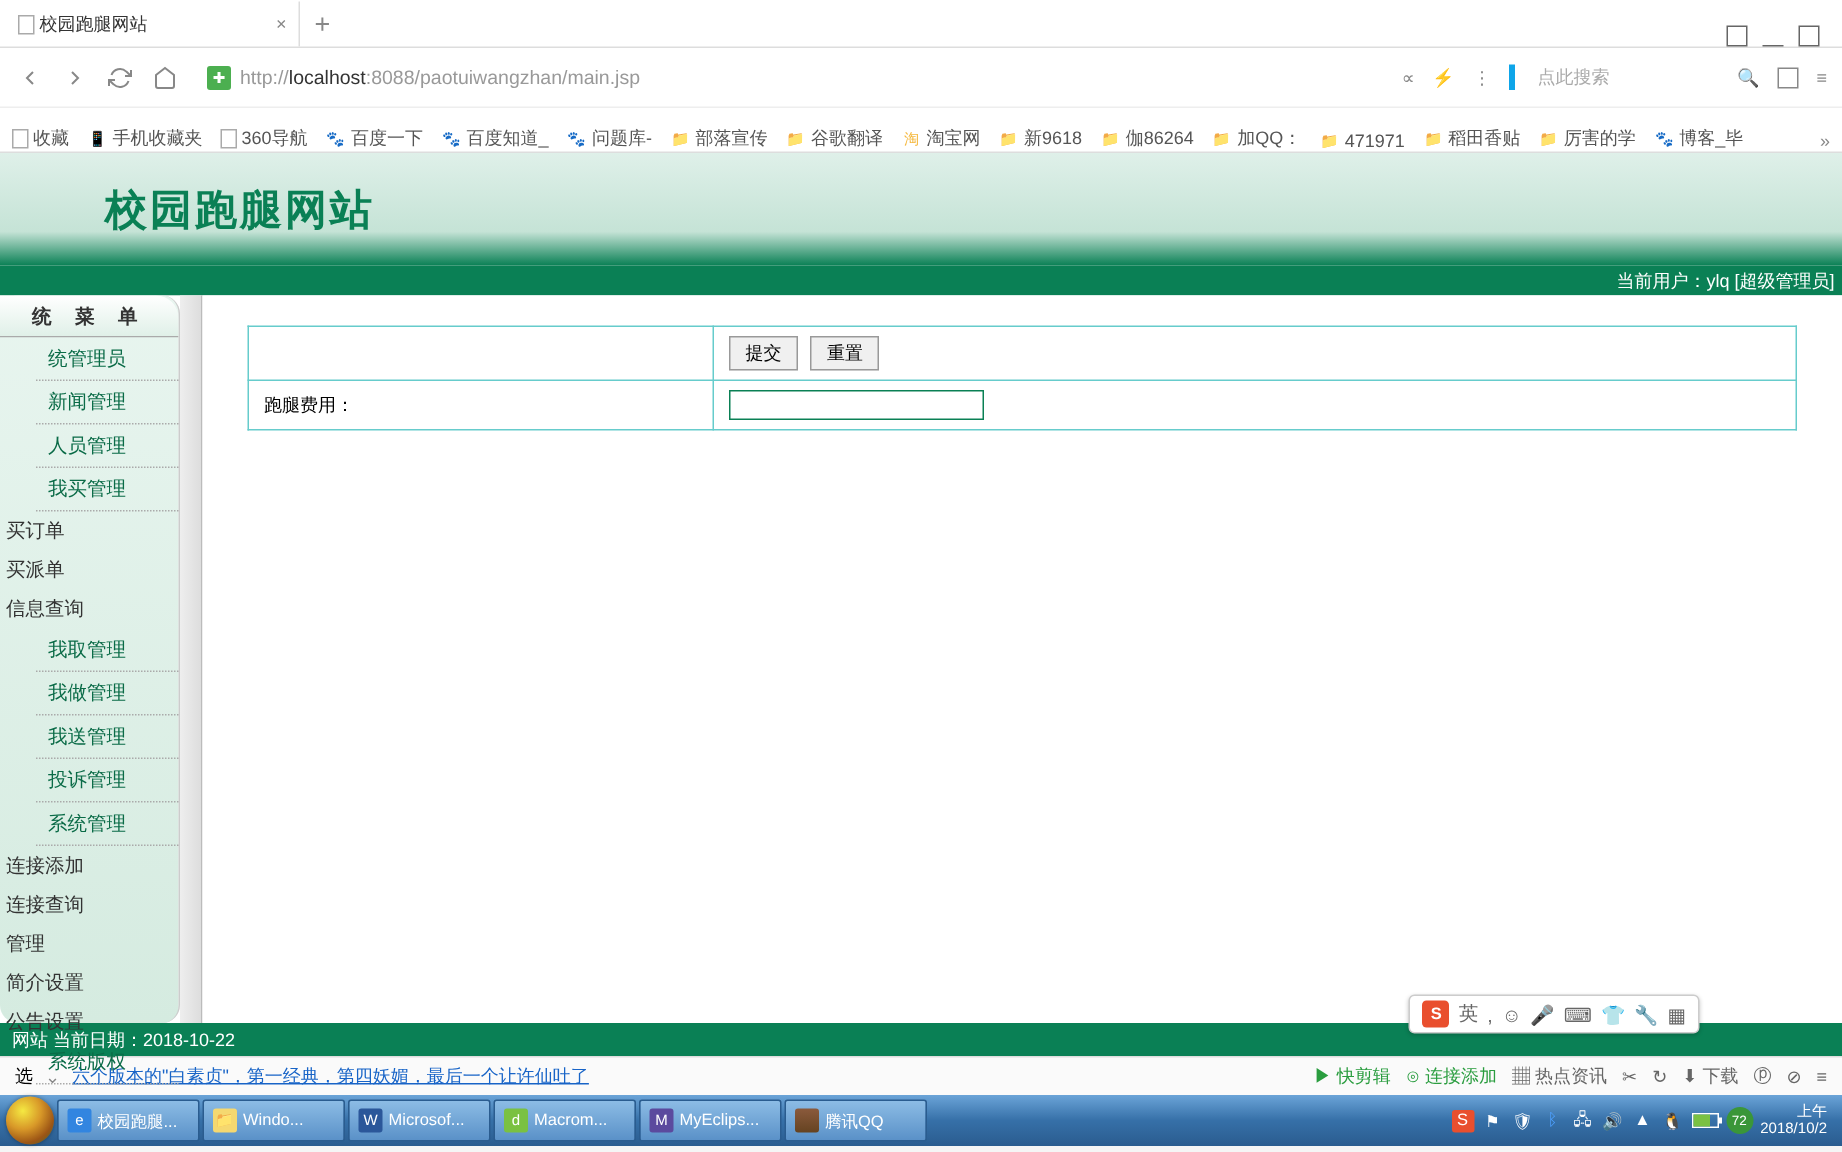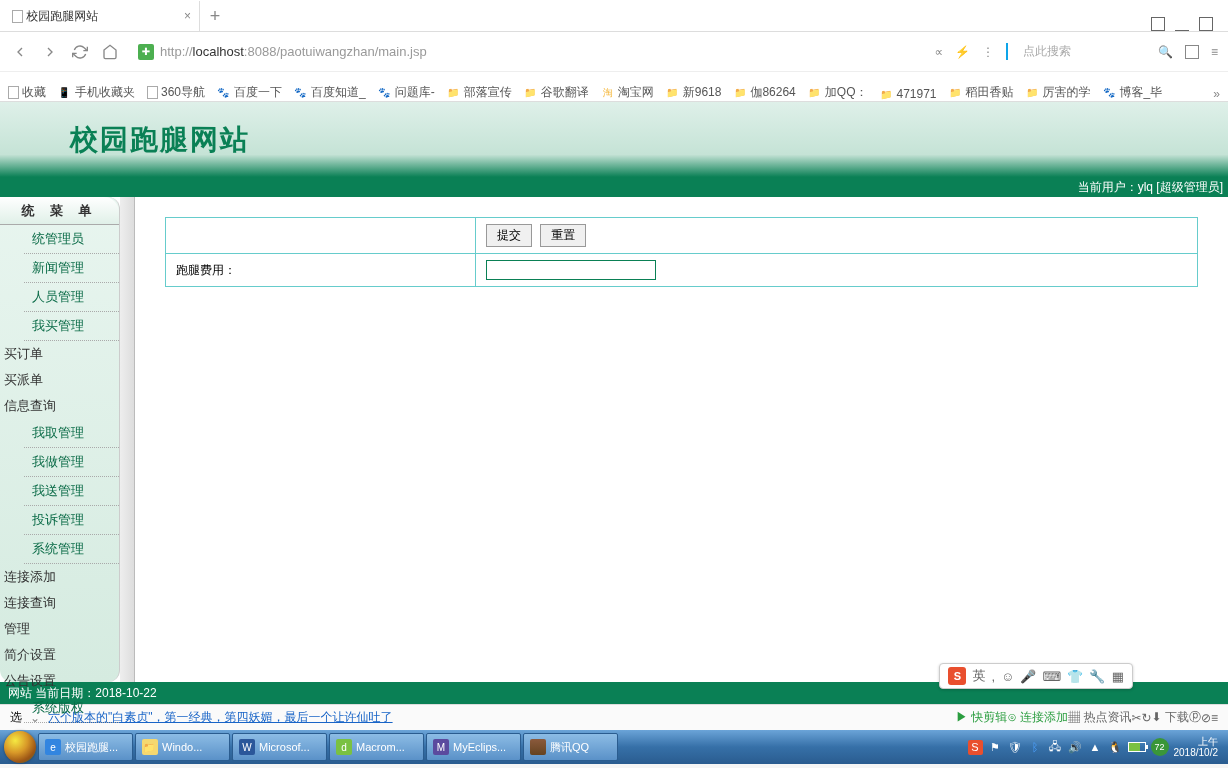--- a/index.html
+++ b/index.html
@@ -16,21 +16,21 @@
 .win-min { border-bottom: 1px solid #666; height: 8px; }
 
 .nav-bar { height: 40px; background: #fff; display: flex; align-items: center; padding: 0 10px; gap: 10px; border-bottom: 1px solid #eee; }
 .nav-btn { width: 20px; height: 20px; display: flex; align-items: center; justify-content: center; color: #888; cursor: pointer; }
 .nav-btn svg { width: 16px; height: 16px; }
 .url-bar { flex: 1; display: flex; align-items: center; gap: 6px; padding: 2px 8px; }
 .url-icon { width: 16px; height: 16px; background: #4caf50; border-radius: 2px; display: flex; align-items: center; justify-content: center; color: #fff; font-size: 10px; }
 .url-text { color: #999; font-size: 13px; }
 .url-text .host { color: #333; font-weight: 500; }
 .nav-right { display: flex; align-items: center; gap: 12px; color: #888; }
-.search-box { border-left: 2px solid #0ea5e9; padding-left: 15px; color: #aaa; width: 140px; }
+.search-box { border-left: 4px solid #0ea5e9; padding-left: 15px; color: #aaa; width: 140px; }
 .bolt { color: #6bc14a; }
 
 .bookmarks { height: 30px; background: #fff; display: flex; align-items: flex-end; padding: 0 8px; gap: 12px; border-bottom: 1px solid #ddd; font-size: 12px; }
 .bm { display: flex; align-items: center; gap: 3px; color: #555; cursor: pointer; white-space: nowrap; }
 .bm-icon { width: 14px; height: 14px; display: inline-flex; align-items: center; justify-content: center; font-size: 10px; }
 .folder { color: #f5b83d; }
 .page-i { border: 1px solid #aaa; width: 11px; height: 13px; }
 .doublearrow { color: #888; margin-left: auto; }
 
 
@@ -57,21 +57,21 @@
 .footer-bar { height: 22px; background: #0a8055; color: #fff; display: flex; align-items: center; padding: 0 8px; font-size: 12px; }
 
 
 .ime-bar { position: absolute; right: 95px; bottom: 79px; background: #fff; border: 1px solid #ccc; border-radius: 4px; height: 26px; display: flex; align-items: center; gap: 6px; padding: 0 8px; box-shadow: 0 1px 3px rgba(0,0,0,0.2); }
 .ime-s { width: 18px; height: 18px; background: #e94f2e; border-radius: 3px; color: #fff; display: flex; align-items: center; justify-content: center; font-size: 11px; font-weight: bold; }
 .ime-icon { color: #666; font-size: 13px; }
 
 .status-bar { height: 26px; background: #fafafa; border-top: 1px solid #ddd; display: flex; align-items: center; padding: 0 10px; font-size: 12px; gap: 12px; }
 .status-left { display: flex; align-items: center; gap: 8px; }
 .status-left a { color: #1864c7; text-decoration: underline; }
-.status-right { margin-left: auto; display: flex; align-items: center; color: #666; }
+.status-right { margin-left: auto; display: flex; align-items: center; gap: 10px; color: #666; }
 .status-ico { display: flex; align-items: center; gap: 3px; }
 .play-green { color: #2a9d3f; }
 
 .taskbar { height: 34px; background: linear-gradient(to bottom, #6ba4d8, #3670a8 50%, #2a5c8f); display: flex; align-items: center; padding: 0 4px; gap: 2px; }
 .orb { width: 32px; height: 32px; border-radius: 50%; background: radial-gradient(circle at 35% 30%, #f5e942, #d89828 40%, #9c5515 70%, #3a6b2d); box-shadow: 0 0 3px rgba(0,0,0,0.4); }
 .task { height: 28px; min-width: 95px; background: linear-gradient(to bottom, #8cbce5, #5a91c8); border: 1px solid #2a5c8f; border-radius: 2px; display: flex; align-items: center; gap: 4px; padding: 0 6px; color: #fff; font-size: 11px; }
 .task-ico { width: 16px; height: 16px; border-radius: 2px; display: flex; align-items: center; justify-content: center; font-size: 10px; }
 .ie { background: #3285e0; color: #fff; }
 .explorer { background: #f5d870; }
 .word { background: #2b579a; color: #fff; }

